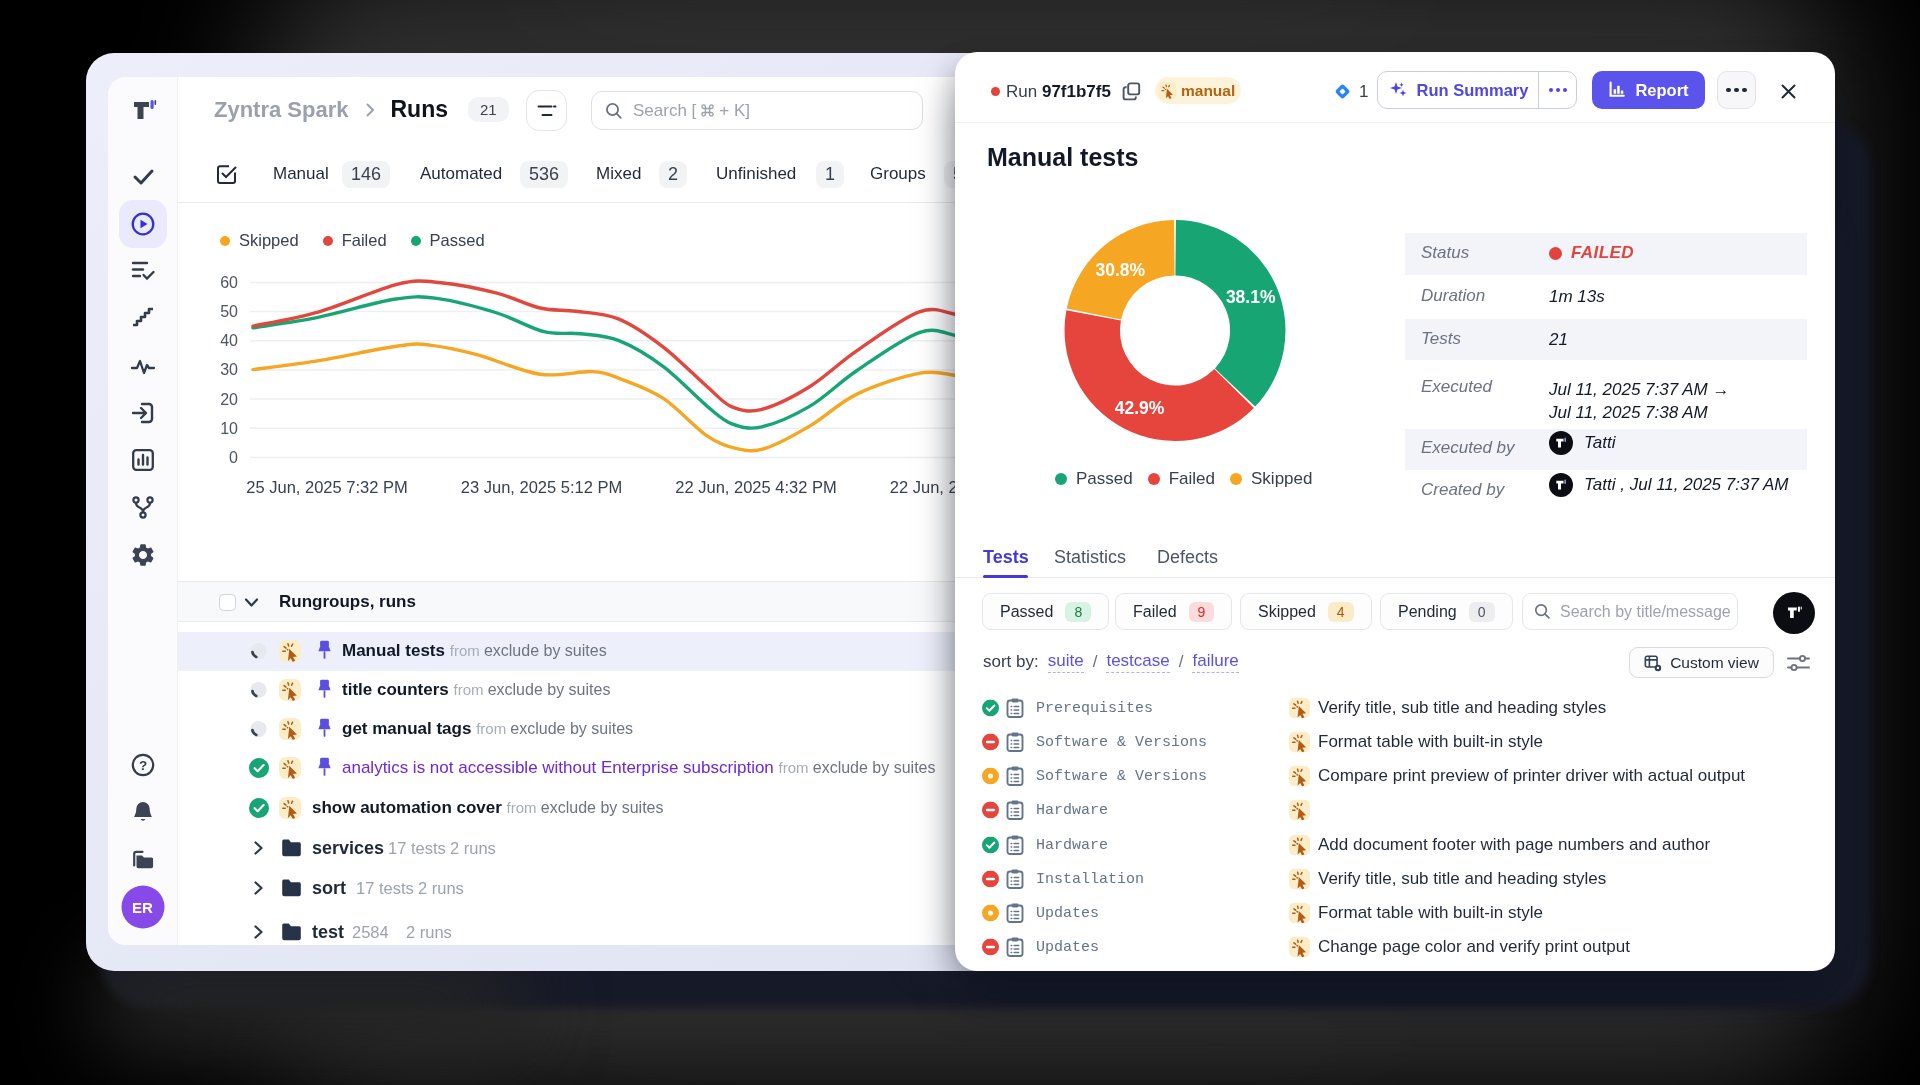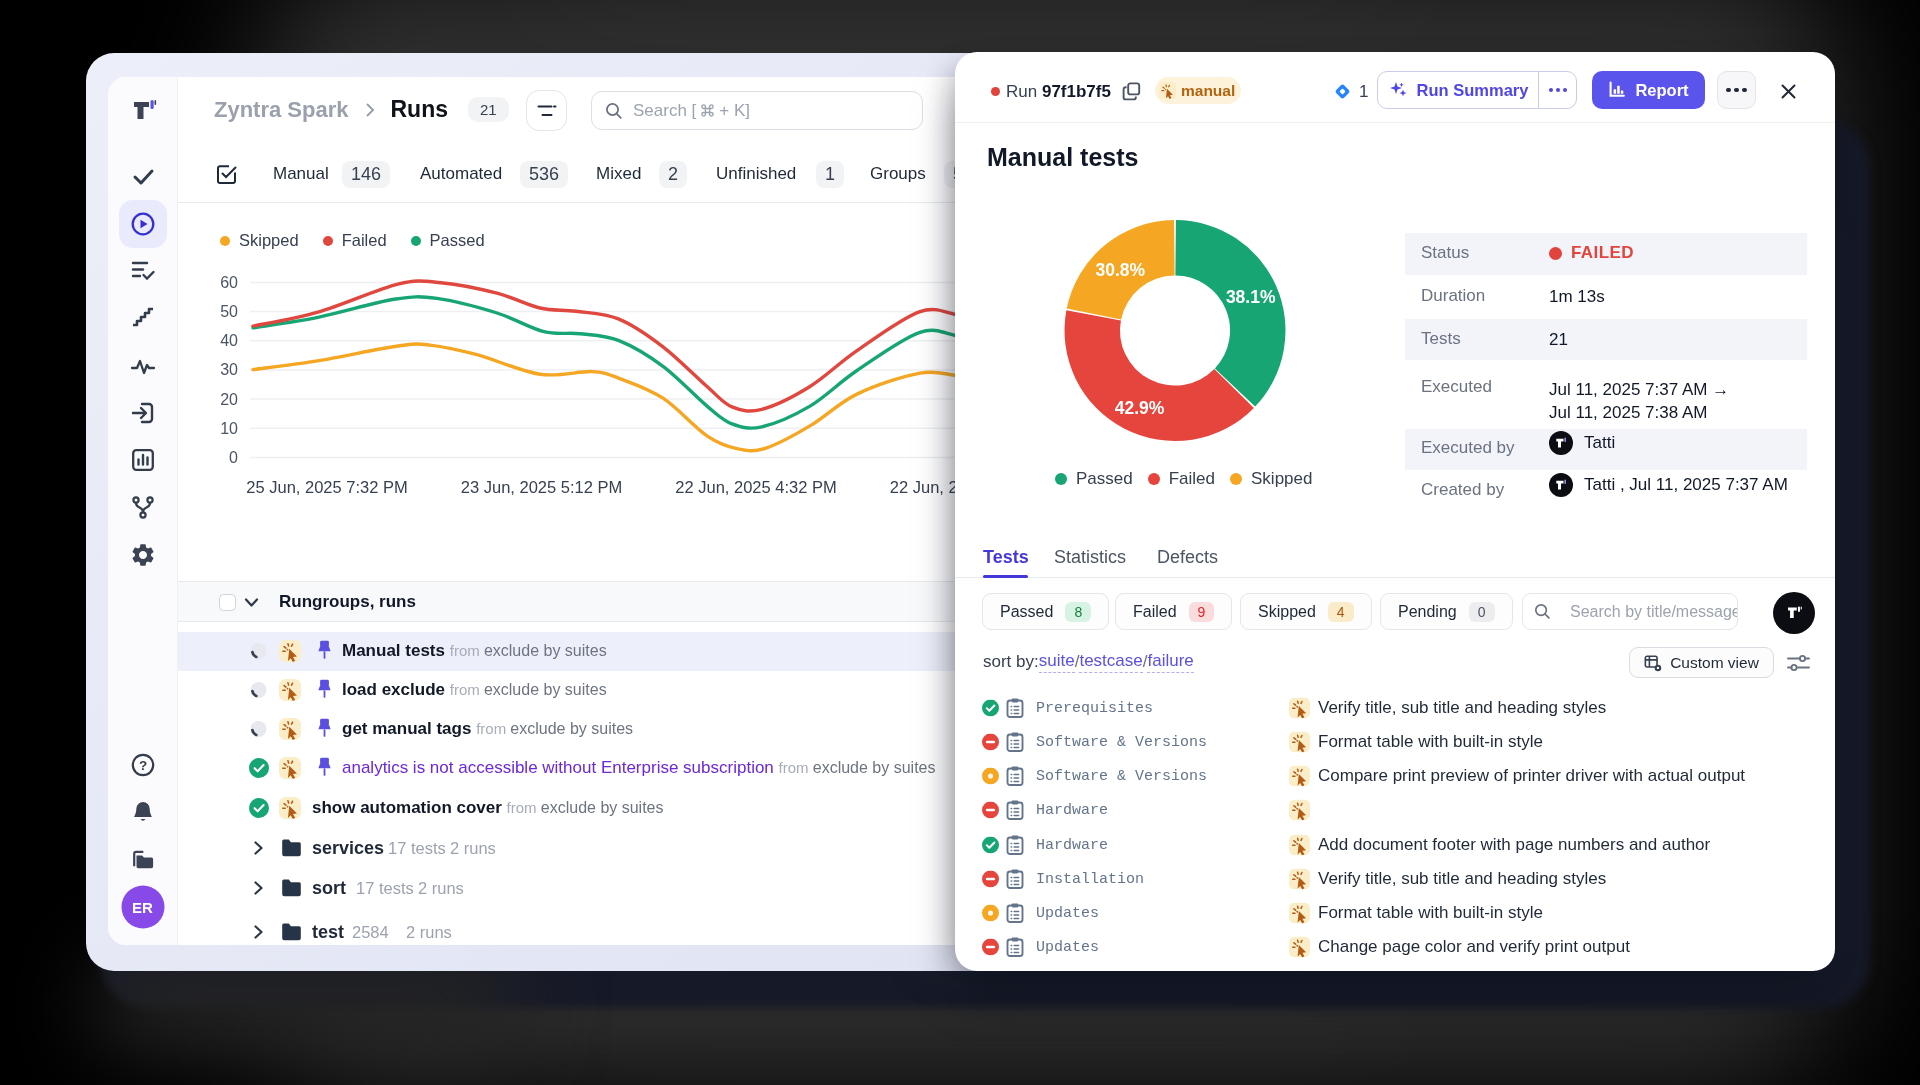--- a/index.html
+++ b/index.html
@@ -258,21 +258,21 @@
       <div style="position:absolute;left:139px;top:50%;transform:translateY(-50%)">
               <svg width="15" height="22" viewBox="0 0 15 22" style="display:block">
 <g fill="#5b4fe0">
                   <rect x="3.1" y="0.8" width="8.8" height="6.4" rx="1.4"></rect>
 <path d="M3.1 6.6 h8.8 l1.7 4.6 h-12.2 Z"></path>
 <rect x="6.6" y="11.2" width="1.8" height="7.6" rx="0.9"></rect>
                 </g>
               </svg>
             </div>
       <div style="position:absolute;left:164px;top:50%;transform:translateY(-50%);white-space:nowrap;font-size:17px;">
-        <span style="font-weight:bold;color:#111827">load exclude</span>
+        <span style="font-weight:bold;color:#111827">title counters</span>
         <span style="color:#a6adb8;font-size:15px"> from </span>
         <span style="color:#6d7480;font-size:16px">exclude by suites</span>
       </div>
           </div>
 <div class="trow" style="top:632.5px;">
       <div style="position:absolute;left:71px;top:50%;transform:translateY(-50%)">
               <svg width="19" height="19" viewBox="0 0 19 19" style="display:block">
 <circle cx="9.5" cy="9.5" r="8" fill="#e7e9ee"></circle>
 <path d="M7.3 15.4 A 6.4 6.4 0 0 1 3.4 10.6" fill="none" stroke="#39414f" stroke-width="2.7" stroke-linecap="round"></path>
 </svg>
@@ -490,21 +490,21 @@
       <text x="295.7" y="251.4" text-anchor="middle" font-size="17.5" font-weight="bold" fill="#fff">38.1%</text>
       <text x="184.5" y="362.3" text-anchor="middle" font-size="17.5" font-weight="bold" fill="#fff">42.9%</text>
       <text x="165.3" y="224.2" text-anchor="middle" font-size="17.5" font-weight="bold" fill="#fff">30.8%</text>
     </svg>
     <div style="position:absolute;left:100px;top:417px;display:flex;align-items:center;gap:15px;font-size:17px;color:#36404e;">
       <span style="display:flex;align-items:center;gap:9px;"><span style="width:12px;height:12px;border-radius:50%;background:#17a673;"></span>Passed</span>
       <span style="display:flex;align-items:center;gap:9px;"><span style="width:12px;height:12px;border-radius:50%;background:#e5453d;"></span>Failed</span>
       <span style="display:flex;align-items:center;gap:9px;"><span style="width:12px;height:12px;border-radius:50%;background:#f5a623;"></span>Skipped</span>
     </div>
 
-    <div style="position:absolute;left:450px;top:181px;width:402px;height:278px;">
+    <div style="position:absolute;left:450px;top:181px;width:402px;height:278px;font-style:italic;">
 <div style="position:absolute;left:0;top:0;width:402px;height:41.5px;background:#f2f4fa;"></div>
 <div style="position:absolute;left:0;top:85.5px;width:402px;height:41.5px;background:#f2f4fa;"></div>
 <div style="position:absolute;left:0;top:195.5px;width:402px;height:41.5px;background:#f2f4fa;"></div>
 <div style="position:absolute;left:16px;top:10px;font-size:17px;color:#6b7280;">Status</div>
 <div style="position:absolute;left:144px;top:10px;display:flex;align-items:center;gap:9px;">
           <span style="width:13px;height:13px;border-radius:50%;background:#e0443c;"></span>
           <span style="font-size:17px;font-weight:bold;color:#e0443c;letter-spacing:.4px;">FAILED</span>
         </div>
 <div style="position:absolute;left:16px;top:53px;font-size:17px;color:#6b7280;">Duration</div>
 <div style="position:absolute;left:144px;top:54px;font-size:17px;color:#111827;">1m 13s</div>
@@ -535,36 +535,36 @@
     <div style="position:absolute;left:28px;top:495px;font-size:18px;font-weight:bold;color:#4338d8;">Tests</div>
     <div style="position:absolute;left:99px;top:495px;font-size:18px;color:#4b5563;">Statistics</div>
     <div style="position:absolute;left:202px;top:495px;font-size:18px;color:#4b5563;">Defects</div>
     <div style="position:absolute;left:0;top:525px;width:880px;height:1px;background:#e7e9ec;"></div>
     <div style="position:absolute;left:28px;top:523px;width:45px;height:3px;background:#4338d8;border-radius:2px;"></div>
 
     <div class="chip" style="left:27px;">Passed<span class="cnt" style="background:#d8f3e3;color:#15803d;">8</span></div>
     <div class="chip" style="left:160px;">Failed<span class="cnt" style="background:#fadcdc;color:#dc2626;">9</span></div>
     <div class="chip" style="left:285px;">Skipped<span class="cnt" style="background:#faecc8;color:#b45309;">4</span></div>
     <div class="chip" style="left:425px;">Pending<span class="cnt" style="background:#ededef;color:#4b5563;">0</span></div>
-    <div style="position:absolute;left:567px;top:541px;width:216px;height:37px;border:1px solid #e4e6ea;border-radius:9px;display:flex;align-items:center;gap:19px;padding:0 11px;overflow:hidden;">
+    <div style="position:absolute;left:567px;top:541px;width:216px;height:37px;border:1px solid #e4e6ea;border-radius:9px;display:flex;align-items:center;gap:9px;padding:0 11px;overflow:hidden;">
       <svg width="17" height="17" viewBox="0 0 18 18" style="flex:none">
           <circle cx="7.5" cy="7.5" r="5.6" fill="none" stroke="#6b7280" stroke-width="1.8"></circle>
           <path d="M11.8 11.8 l4 4" stroke="#6b7280" stroke-width="1.8" stroke-linecap="round"></path>
         </svg>
       <span style="color:#9ca3af;font-size:16px;white-space:nowrap;">Search by title/message</span>
     </div>
     <div style="position:absolute;left:818px;top:540px;width:42px;height:42px;border-radius:50%;background:#0b0d12;display:flex;align-items:center;justify-content:center;">
       <svg width="22" height="22" viewBox="0 0 24 24">
           <path d="M5.5 6 h9.5 v3.4 h-3.3 v8 h-4 V9.4 H5.5 Z" fill="#fff"></path>
           <rect x="16.3" y="4.8" width="2.2" height="6" rx="1.1" fill="#fff"></rect>
           <rect x="19.3" y="4.8" width="1.2" height="3.4" rx="0.6" fill="#fff"></rect>
         </svg>
     </div>
 
-    <div style="position:absolute;left:28px;top:599px;font-size:17px;color:#374151;display:flex;gap:0;align-items:center;">
+    <div style="position:absolute;left:28px;top:599px;font-size:17px;color:#374151;display:flex;gap:9px;align-items:center;">
       <span>sort by:</span>
       <span style="color:#5a51e2;border-bottom:1.5px dashed #b3aef0;padding-bottom:1px;">suite</span>
         <span style="color:#6b7280;">/</span>
       <span style="color:#5a51e2;border-bottom:1.5px dashed #b3aef0;padding-bottom:1px;">testcase</span>
         <span style="color:#6b7280;">/</span>
       <span style="color:#5a51e2;border-bottom:1.5px dashed #b3aef0;padding-bottom:1px;">failure</span>
     </div>
     <div style="position:absolute;left:674px;top:595px;width:145px;height:31px;border:1px solid #d8dbe1;border-radius:9px;background:#fcfcfd;display:flex;align-items:center;justify-content:center;gap:8px;">
       <svg width="18" height="18" viewBox="0 0 20 20">
           <g fill="none" stroke="#374151" stroke-width="1.8">

